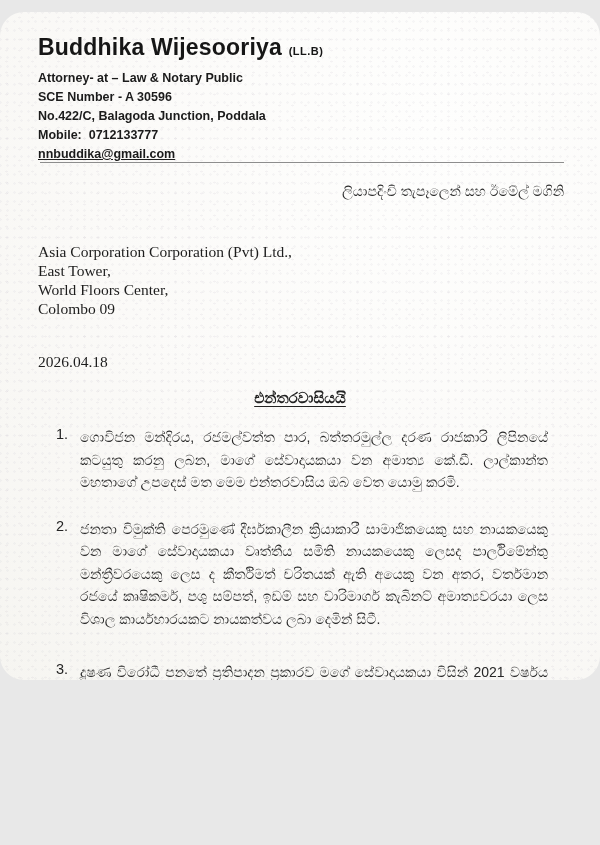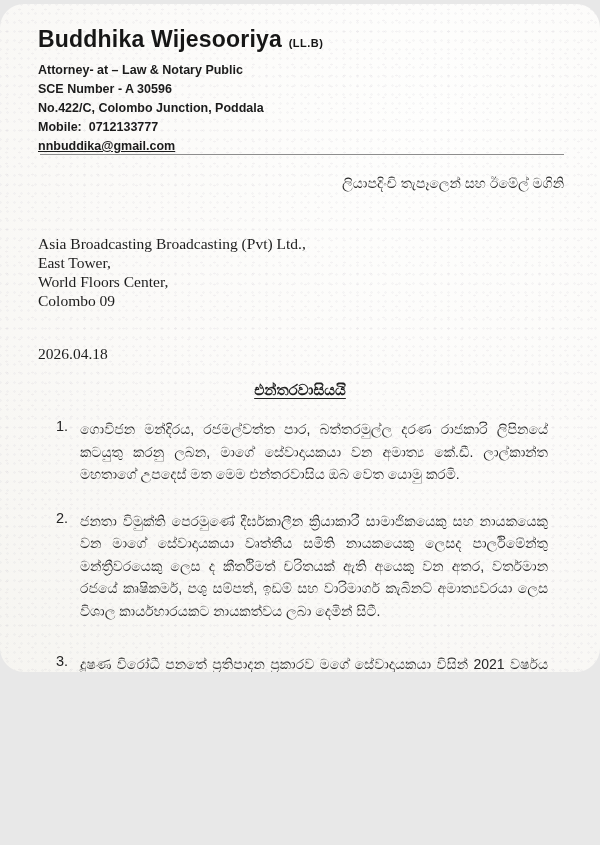--- a/index.html
+++ b/index.html
@@ -5,21 +5,21 @@
   html, body {
     margin: 0;
     padding: 0;
     background: #e8e8e8;
     font-family: "Liberation Sans", sans-serif;
   }
   .page {
     position: relative;
     width: 600px;
     height: 668px;
-    margin: 4px auto;
+    margin: 12px auto;
     overflow: hidden;
     background: radial-gradient(ellipse at 72% 18%, #fefefd 0%, #fbfaf8 55%, #f6f5f1 100%);
     color: #1f1f1f;
     border-radius: 24px;
   }
   
   .page::before {
     content: "";
     position: absolute;
     inset: 0;
@@ -151,31 +151,31 @@
 
 <div class="page">
 
   <header class="letterhead">
     <h1 class="lh-name">
       <span>Buddhika Wijesooriya</span>
       <span class="lh-cred">(LL.B)</span>
     </h1>
     <div class="lh-line">Attorney- at – Law &amp; Notary Public</div>
     <div class="lh-line">SCE Number - A 30596</div>
-    <div class="lh-line">No.422/C, Colombo Junction, Poddala</div>
+    <div class="lh-line">No.422/C, Balagoda Junction, Poddala</div>
     <div class="lh-line">Mobile:  0712133777</div>
     <div class="lh-line lh-email">nnbuddika@gmail.com</div>
   </header>
 
   <div class="rule"></div>
 
   <div class="delivery">ලියාපදිංචි තැපෑලෙන් සහ ඊමේල් මගිනි</div>
 
   <div class="recipient">
-    <div>Asia Broadcasting Broadcasting (Pvt) Ltd.,</div>
+    <div>Asia Corporation Corporation (Pvt) Ltd.,</div>
     <div>East Tower,</div>
     <div>World Floors Center,</div>
     <div>Colombo 09</div>
   </div>
 
   <div class="date">2026.04.18</div>
 
   <div class="heading">එන්තරවාසියයි</div>
 
   <ol class="paras">

